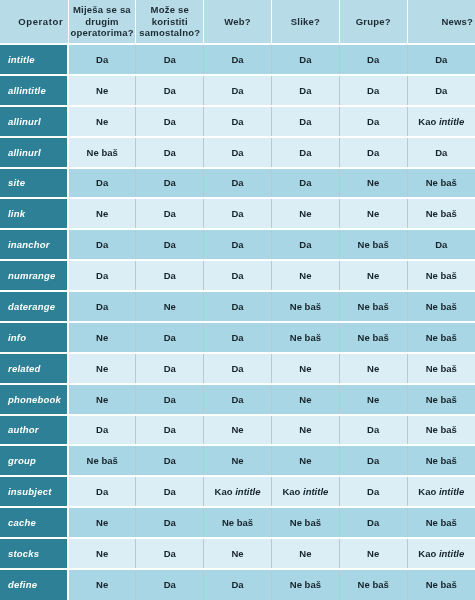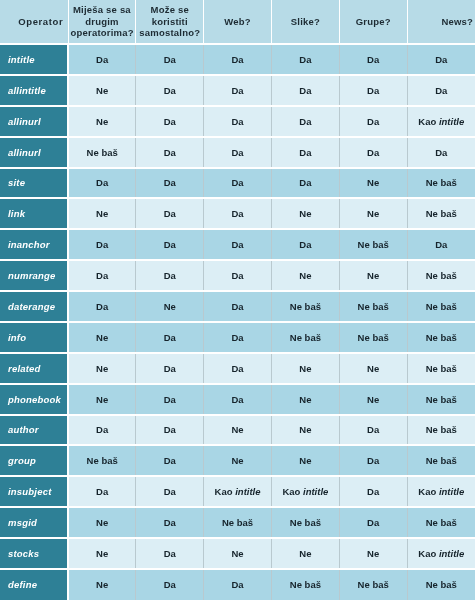--- a/index.html
+++ b/index.html
@@ -236,21 +236,21 @@
       <tr class="band-light">
         <td class="op-cell">insubject</td>
         <td class="val-cell">Da</td>
         <td class="val-cell">Da</td>
         <td class="val-cell"><span class="kao-pre">Kao </span><span class="kao-ref">intitle</span></td>
         <td class="val-cell"><span class="kao-pre">Kao </span><span class="kao-ref">intitle</span></td>
         <td class="val-cell">Da</td>
         <td class="val-cell"><span class="kao-pre">Kao </span><span class="kao-ref">intitle</span></td>
       </tr>
       <tr class="band-dark">
-        <td class="op-cell">msgid</td>
+        <td class="op-cell">cache</td>
         <td class="val-cell">Ne</td>
         <td class="val-cell">Da</td>
         <td class="val-cell">Ne baš</td>
         <td class="val-cell">Ne baš</td>
         <td class="val-cell">Da</td>
         <td class="val-cell">Ne baš</td>
       </tr>
       <tr class="band-light">
         <td class="op-cell">stocks</td>
         <td class="val-cell">Ne</td>

